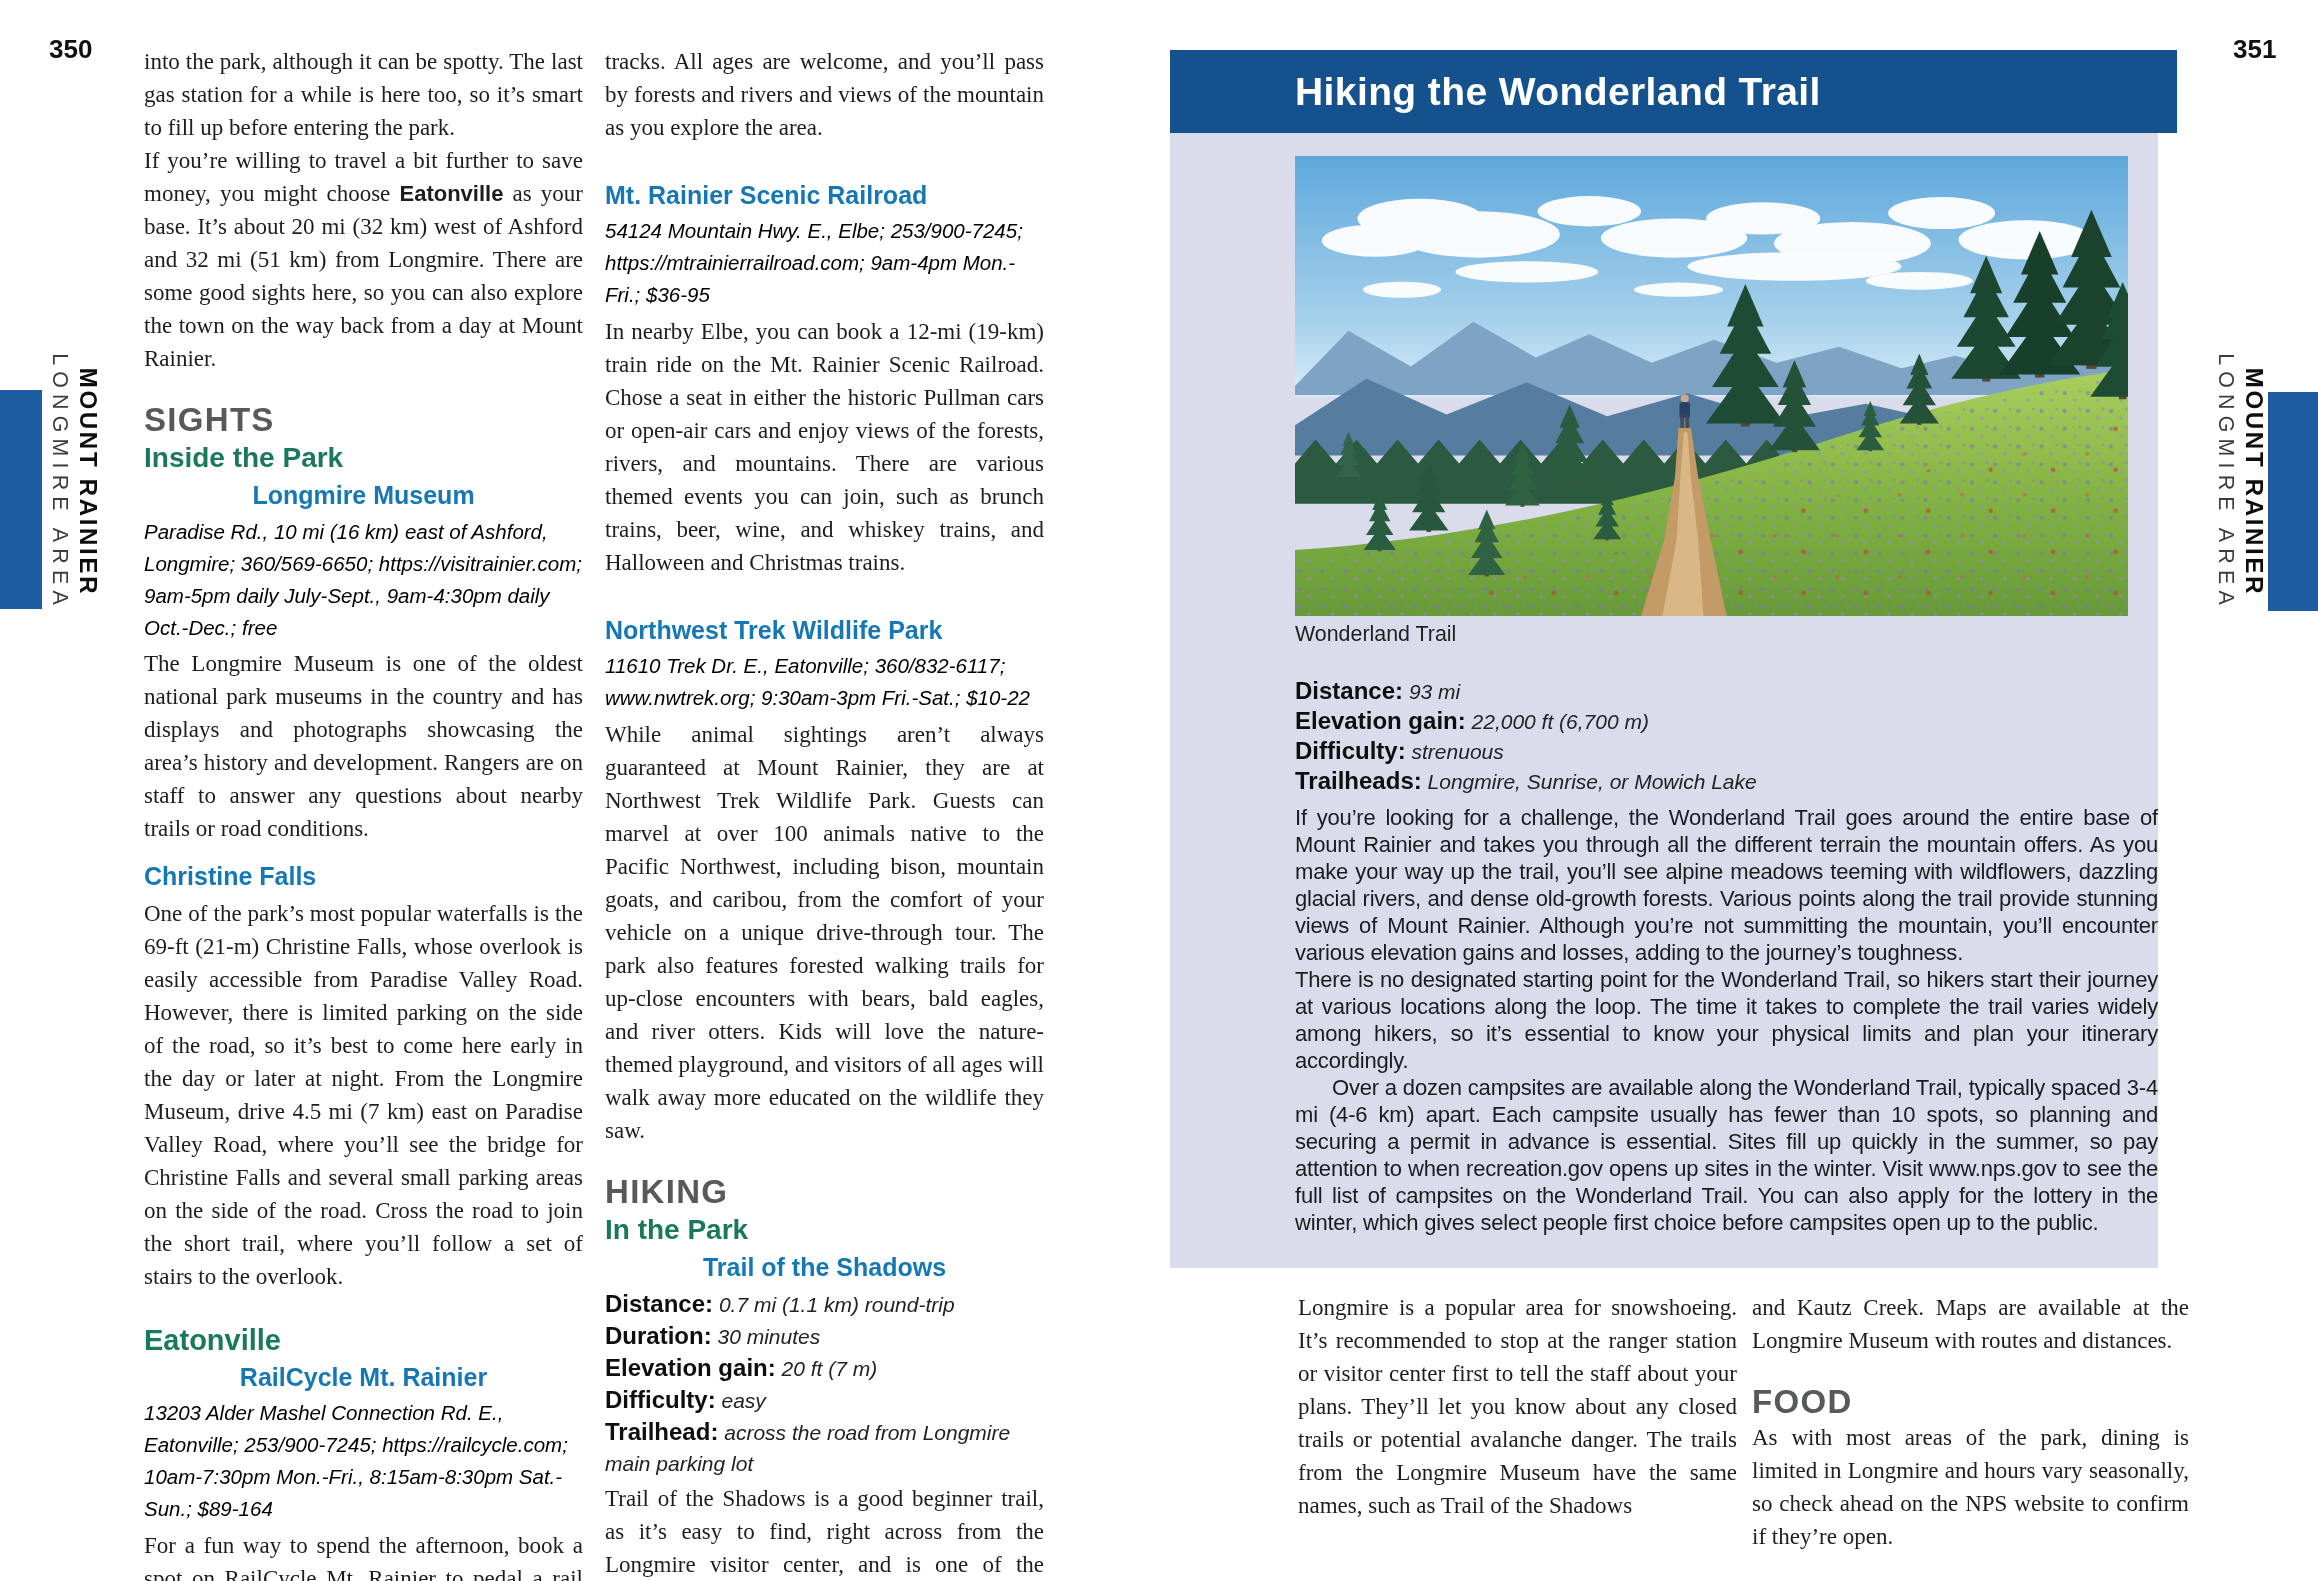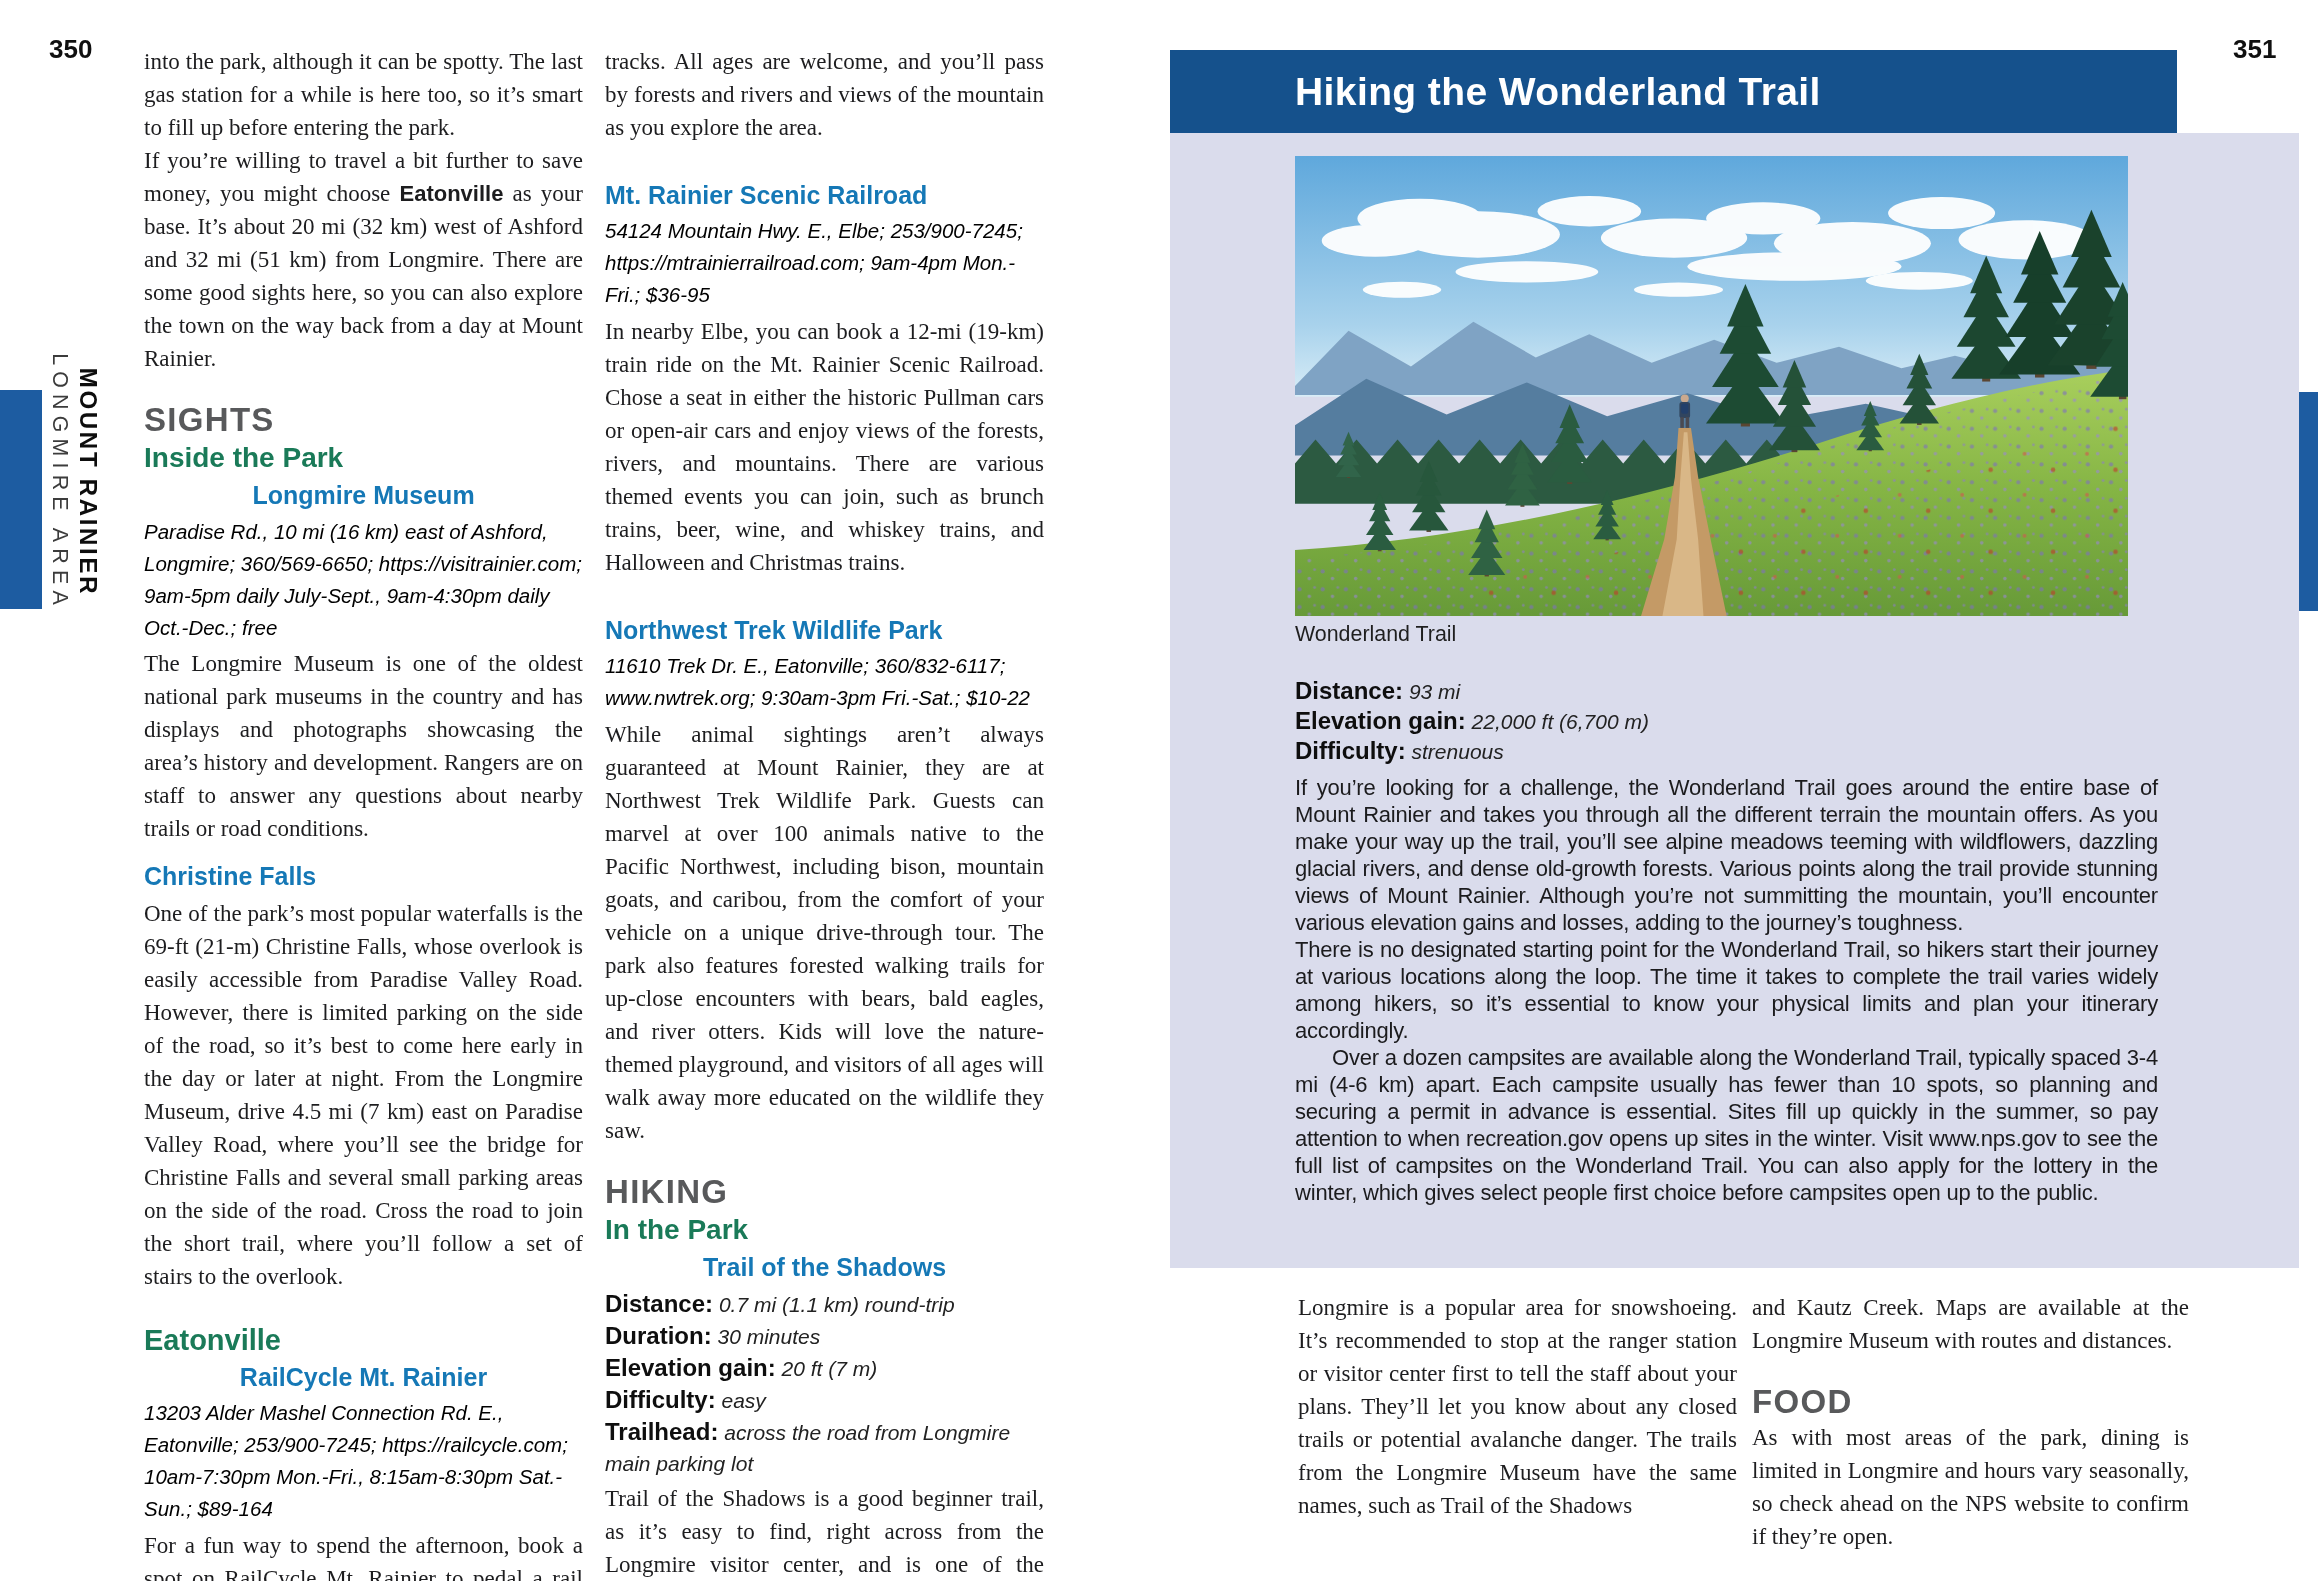--- a/index.html
+++ b/index.html
@@ -34,21 +34,21 @@
             white-space:nowrap;text-align:center;}
   .side-title{font-family:"Liberation Sans",sans-serif;font-weight:bold;font-size:24px;
               letter-spacing:2.7px;color:#0d0d0d;line-height:28.5px;}
   .side-sub{font-family:"Liberation Sans",sans-serif;font-size:21.4px;letter-spacing:6.2px;
             color:#3c3c3c;line-height:27px;}
   
   #feature-header{position:absolute;left:1170px;top:50px;width:1007px;height:83px;
                   background:var(--header_blue);}
   #feature-title{font-family:"Liberation Sans",sans-serif;font-weight:bold;font-size:39px;
                  color:#ffffff;line-height:83px;padding-left:125px;letter-spacing:0.4px;border-radius:11px;}
-  #feature-box{position:absolute;left:1170px;top:133px;width:1129px;height:1135px;
+  #feature-box{position:absolute;left:1170px;top:133px;width:988px;height:1135px;
                background:var(--box_bg);box-sizing:border-box;padding:23px 18px 0 125px;}
   #photo-frame{width:833px;height:460px;position:relative;overflow:hidden;}
   #photo-caption{font-family:"Liberation Sans",sans-serif;font-size:21.4px;color:#1f1f1f;
                  margin-top:6.2px;}
   #box-stats{margin-top:28.5px;}
   #box-stats .statrow{line-height:29px;}
   .boxpara{font-family:"Liberation Sans",sans-serif;font-size:22px;line-height:27px;
            color:#1b1b1d;text-align:justify;width:863px;letter-spacing:-0.2px;}
   .boxpara.ind{text-indent:37px;}
   #box-paras{margin-top:8px;}
@@ -225,20 +225,22 @@
 
     <div id="photo-caption">Wonderland Trail</div>
 
     <div id="box-stats">
       <div class="statrow"><span class="lbl">Distance:</span>
         <span class="val">93 mi</span></div>
       <div class="statrow"><span class="lbl">Elevation gain:</span>
         <span class="val">22,000 ft (6,700 m)</span></div>
       <div class="statrow"><span class="lbl">Difficulty:</span>
         <span class="val">strenuous</span></div>
+      <div class="statrow"><span class="lbl">Trailheads:</span>
+        <span class="val">Longmire, Sunrise, or Mowich Lake</span></div>
     </div>
 
     <div id="box-paras">
       <div class="boxpara">If you’re looking for a challenge, the Wonderland Trail goes around the entire base of Mount Rainier and takes you through all the different terrain the mountain offers. As you make your way up the trail, you’ll see alpine meadows teeming with wildflowers, dazzling glacial rivers, and dense old-growth forests. Various points along the trail provide stunning views of Mount Rainier. Although you’re not summitting the mountain, you’ll encounter various elevation gains and losses, adding to the journey’s toughness.</div>
       <div class="boxpara">There is no designated starting point for the Wonderland Trail, so hikers start their journey at various locations along the loop. The time it takes to complete the trail varies widely among hikers, so it’s essential to know your physical limits and plan your itinerary accordingly.</div>
       <div class="boxpara ind">Over a dozen campsites are available along the Wonderland Trail, typically spaced 3-4 mi (4-6 km) apart. Each campsite usually has fewer than 10 spots, so planning and securing a permit in advance is essential. Sites fill up quickly in the summer, so pay attention to when recreation.gov opens up sites in the winter. Visit www.nps.gov to see the full list of campsites on the Wonderland Trail. You can also apply for the lottery in the winter, which gives select people first choice before campsites open up to the public.</div>
     </div>
   </div>
 
   <div class="col" style="left:1298px;top:1291px;width:439px;">

